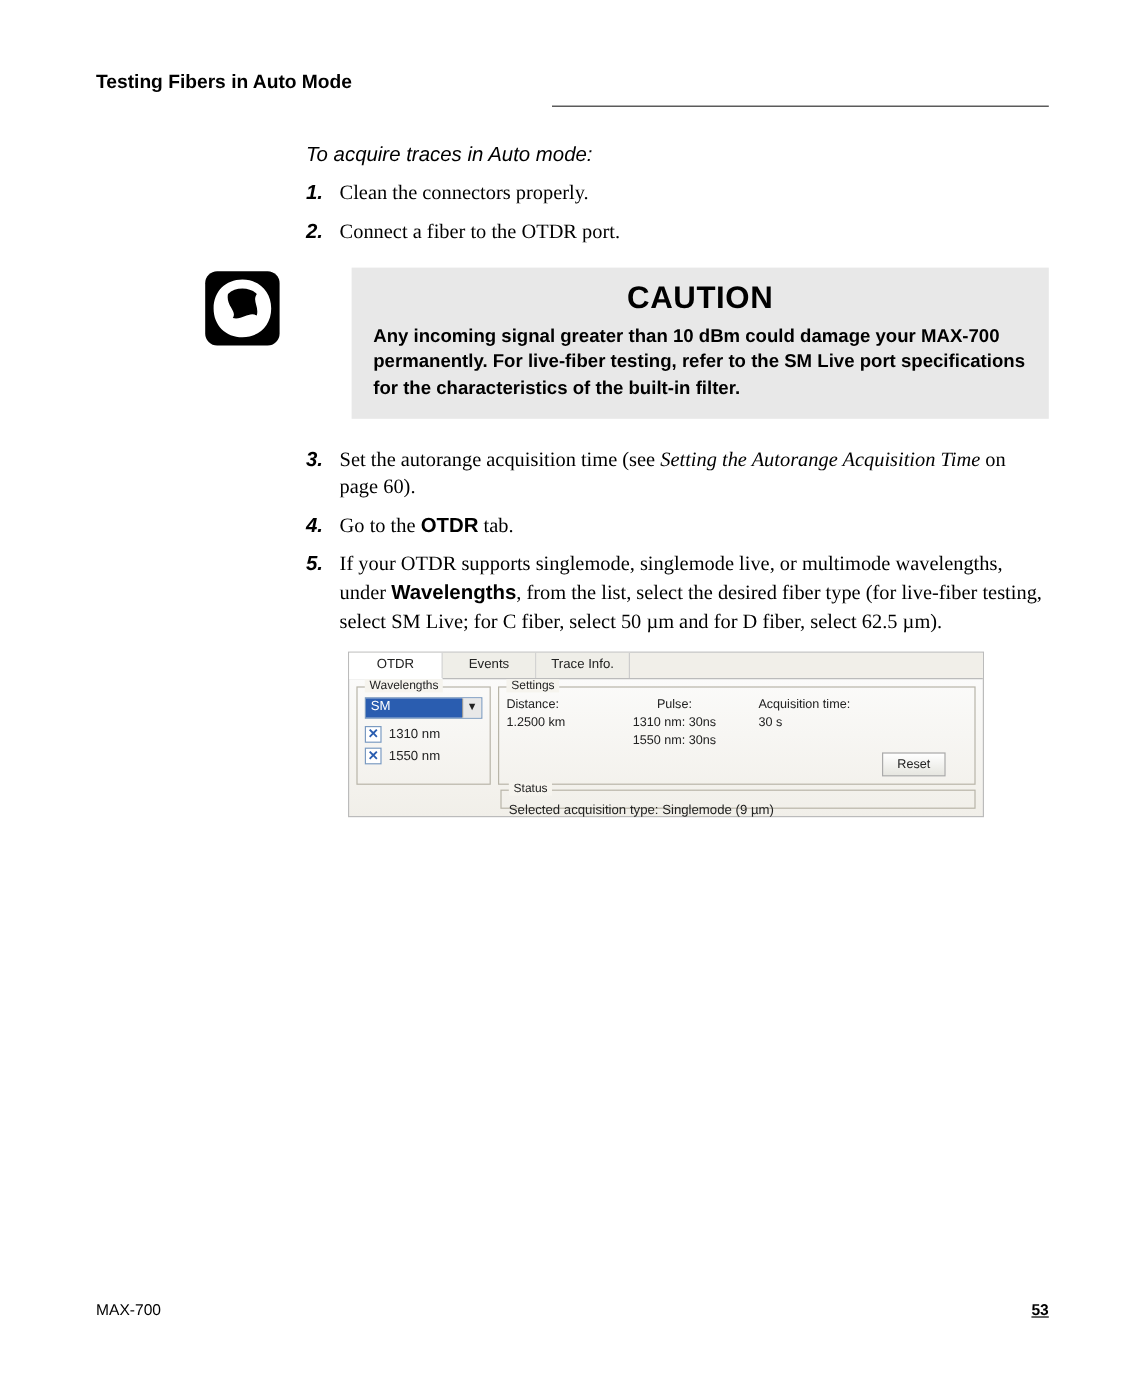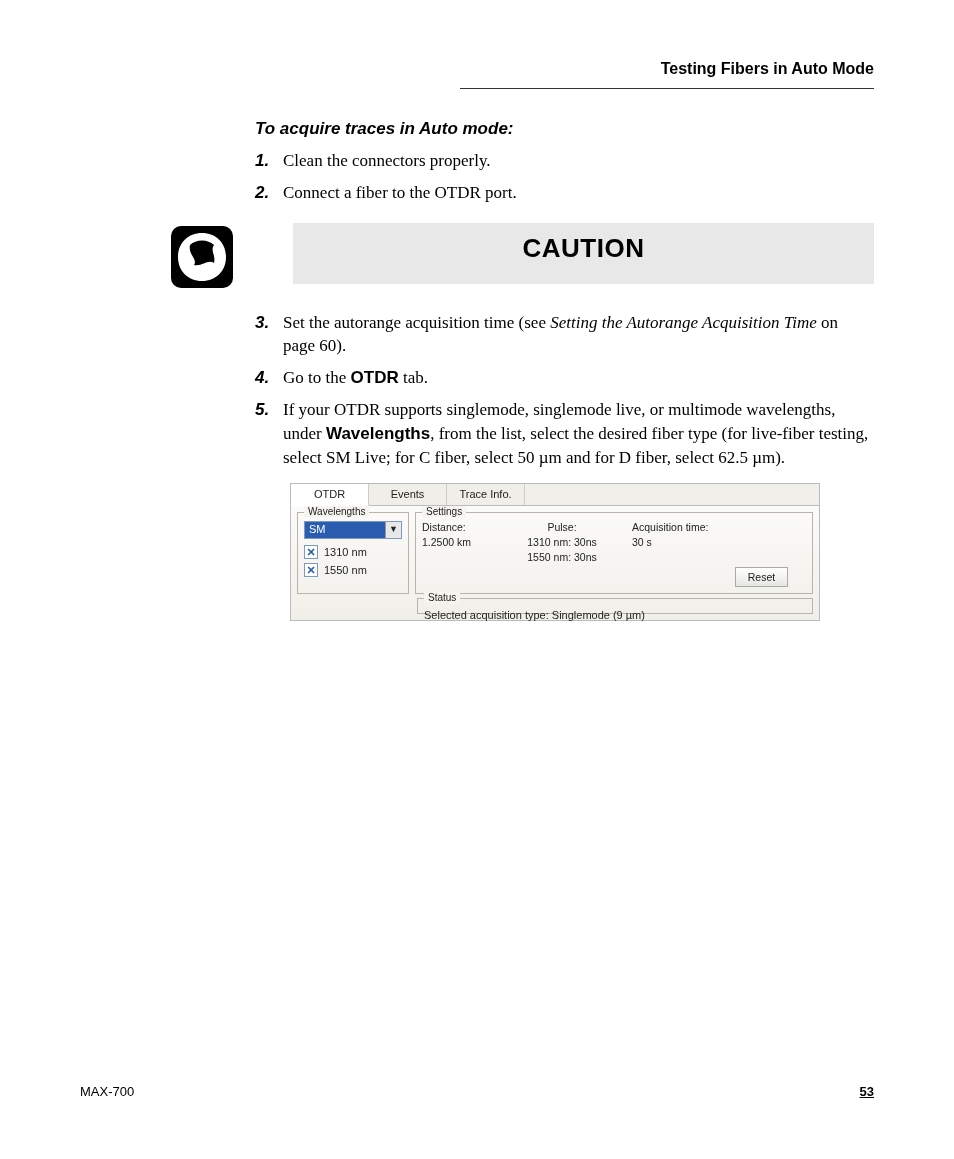--- a/index.html
+++ b/index.html
@@ -8,37 +8,37 @@
     height: 1159px;
     background: #fff;
     font-family: Georgia, "Times New Roman", serif;
     color: #000;
     position: relative;
   }
   .page {
     padding: 60px 80px 40px 80px;
   }
   .header-title {
-    text-align: right;
+    text-align: left;
     font-family: Arial, Helvetica, sans-serif;
     font-weight: bold;
     font-size: 16px;
     margin-bottom: 10px;
   }
   .header-rule {
     border: none;
     border-top: 1.5px solid #333;
     margin: 0 0 30px 380px;
   }
   .content {
     padding-left: 175px;
   }
   .subhead {
     font-family: Arial, Helvetica, sans-serif;
-    font-weight: bold;
+    font-weight: normal;
     font-style: italic;
     font-size: 17px;
     margin-bottom: 10px;
   }
   .step {
     display: flex;
     margin-bottom: 8px;
     font-size: 17px;
     line-height: 1.4;
   }
@@ -225,20 +225,21 @@
   </div>
 
   <div class="caution-wrap">
     <svg class="caution-icon" viewBox="0 0 64 64">
       <rect x="1" y="1" width="62" height="62" rx="10" fill="#000"></rect>
       <path d="M32 8 C18 8 8 18 8 32 C8 46 18 56 32 56 C46 56 56 46 56 32 C56 18 46 8 32 8 Z M20 20 C26 14 38 14 44 20 C40 26 46 30 44 38 C38 34 32 42 24 40 C28 34 18 30 20 20 Z" fill="#fff"></path>
     </svg>
     <div class="caution-box">
       <div class="caution-title">CAUTION</div>
       <div class="caution-text">
+        <div>Any incoming signal greater than 10 dBm could damage your MAX-700 permanently. For live-fiber testing, refer to the SM Live port specifications for the characteristics of the built-in filter.</div>
       </div>
     </div>
   </div>
 
   <div class="content">
     <div class="step">
       <div class="step-num">3.</div>
       <div class="step-body">
         <span>Set the autorange acquisition time (see </span><span class="italic">Setting the Autorange Acquisition Time</span><span> on page 60).</span>
       </div>

